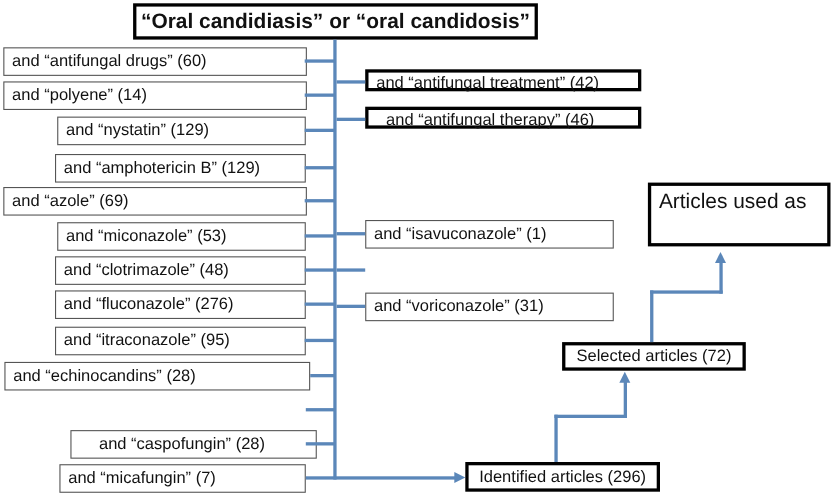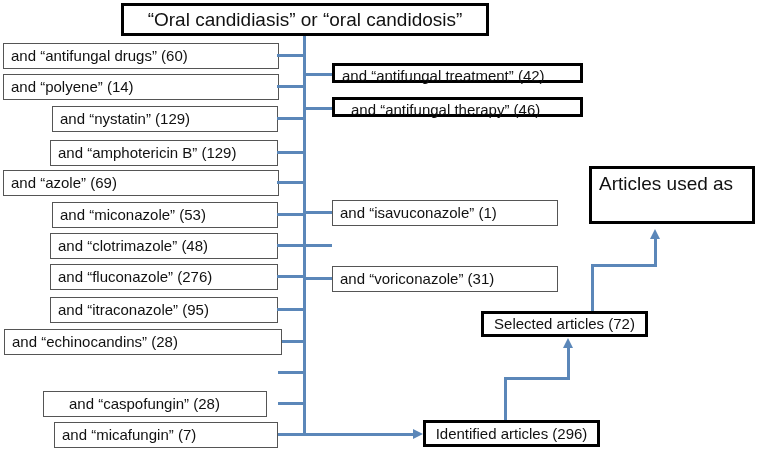--- a/index.html
+++ b/index.html
@@ -31,20 +31,21 @@
   .flowbox{
     text-align:center;
     padding-left:0;
   }
   .title-box{
     height:33px;
     line-height:27px;
     font-size:19px;
     text-align:center;
     padding-left:0;
+    font-weight:bold;
   }
   .refs-box{
     font-size:19px;
     line-height:26px;
     text-align:left;
     padding-left:7px;
     padding-top:2px;
   }
   .line{
     position:absolute;
@@ -77,21 +78,21 @@
   <div class="box thin" style="left:3px;top:43px;width:276px;">and “antifungal drugs” (60)</div>
   <div class="box thin" style="left:3px;top:74px;width:276px;">and “polyene” (14)</div>
   <div class="box thin" style="left:52px;top:106px;width:226px;">and “nystatin” (129)</div>
   <div class="box thin" style="left:50px;top:140px;width:228px;">and “amphotericin B” (129)</div>
   <div class="box thin" style="left:3px;top:170px;width:276px;">and “azole” (69)</div>
   <div class="box thin" style="left:52px;top:202px;width:226px;">and “miconazole” (53)</div>
   <div class="box thin" style="left:50px;top:233px;width:228px;">and “clotrimazole” (48)</div>
   <div class="box thin" style="left:50px;top:264px;width:228px;">and “fluconazole” (276)</div>
   <div class="box thin" style="left:50px;top:297px;width:228px;">and “itraconazole” (95)</div>
   <div class="box thin" style="left:4px;top:329px;width:278px;">and “echinocandins” (28)</div>
-  <div class="box thin" style="left:43px;top:391px;width:224px;padding-left:25px;">and “caspofungin” (28)</div>
+  <div class="box thin" style="left:64px;top:391px;width:224px;padding-left:25px;">and “caspofungin” (28)</div>
   <div class="box thin" style="left:54px;top:422px;width:224px;">and “micafungin” (7)</div>
 
   <div class="line" style="left:277px;top:54px;width:27px;height:3px;"></div>
   <div class="line" style="left:277px;top:85px;width:27px;height:3px;"></div>
   <div class="line" style="left:277px;top:117px;width:27px;height:3px;"></div>
   <div class="line" style="left:277px;top:151px;width:27px;height:3px;"></div>
   <div class="line" style="left:277px;top:181px;width:27px;height:3px;"></div>
   <div class="line" style="left:277px;top:213px;width:27px;height:3px;"></div>
   <div class="line" style="left:277px;top:244px;width:27px;height:3px;"></div>
   <div class="line" style="left:277px;top:275px;width:27px;height:3px;"></div>
@@ -108,21 +109,21 @@
   <div class="line" style="left:306px;top:73px;width:26px;height:3px;"></div>
   <div class="line" style="left:306px;top:107px;width:26px;height:3px;"></div>
   <div class="line" style="left:306px;top:211px;width:26px;height:3px;"></div>
   <div class="line" style="left:306px;top:244px;width:26px;height:3px;"></div>
   <div class="line" style="left:306px;top:277px;width:26px;height:3px;"></div>
 
   <div class="line" style="left:278px;top:433px;width:136px;height:3px;"></div>
   <div class="arrow-right" style="left:413px;top:429px;"></div>
 
   <div class="box thick flowbox" style="left:423px;top:420px;width:177px;height:27px;line-height:21px;">Identified articles (296)</div>
-  <div class="box thick flowbox" style="left:481px;top:311px;width:167px;height:26px;line-height:20px;">Selected articles (72)</div>
+  <div class="box thick flowbox" style="left:511px;top:311px;width:167px;height:26px;line-height:20px;">Selected articles (72)</div>
   <div class="box thick refs-box" style="left:589px;top:166px;width:166px;height:58px;">
     <div>Articles used as</div>
   </div>
 
   <div class="line" style="left:504px;top:377px;width:3px;height:43px;"></div>
   <div class="line" style="left:504px;top:377px;width:66px;height:3px;"></div>
   <div class="line" style="left:567px;top:347px;width:3px;height:33px;"></div>
   <div class="arrow-up" style="left:563px;top:338px;"></div>
 
   <div class="line" style="left:591px;top:264px;width:3px;height:47px;"></div>

